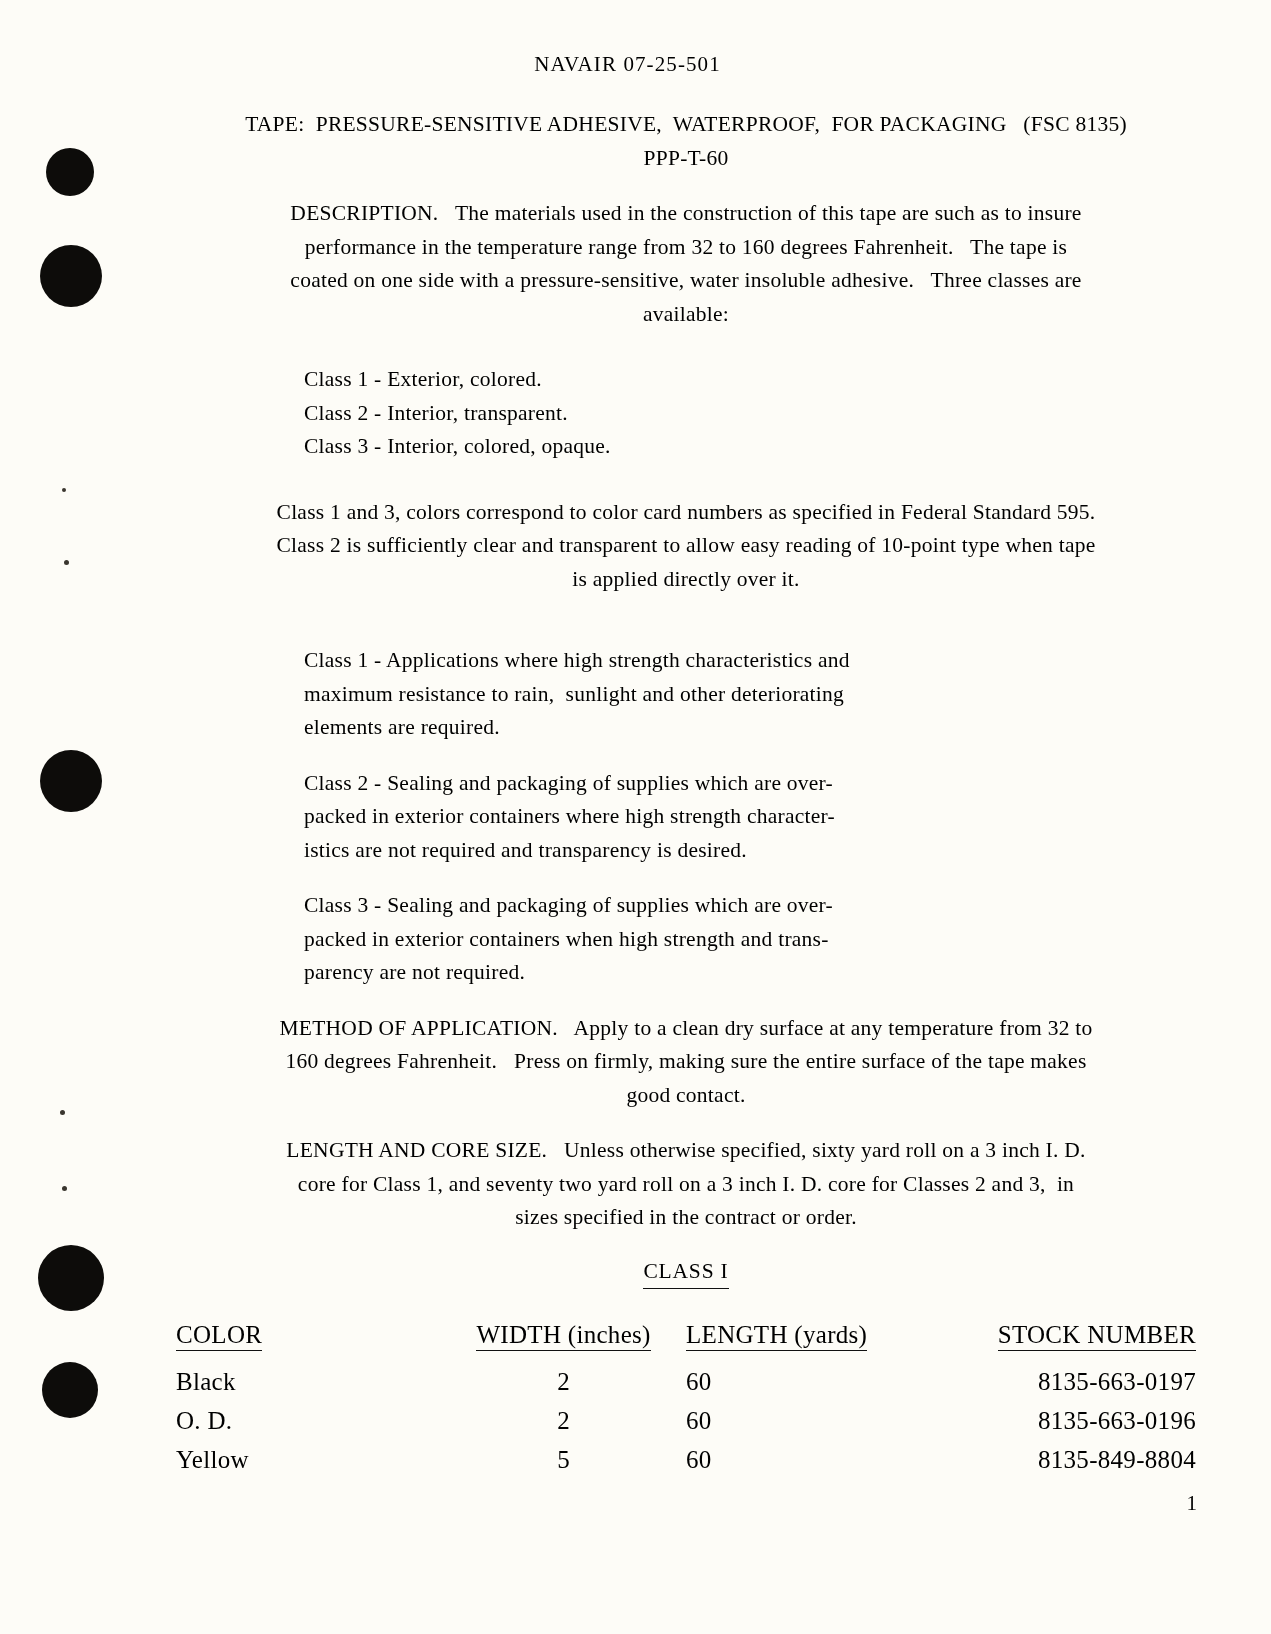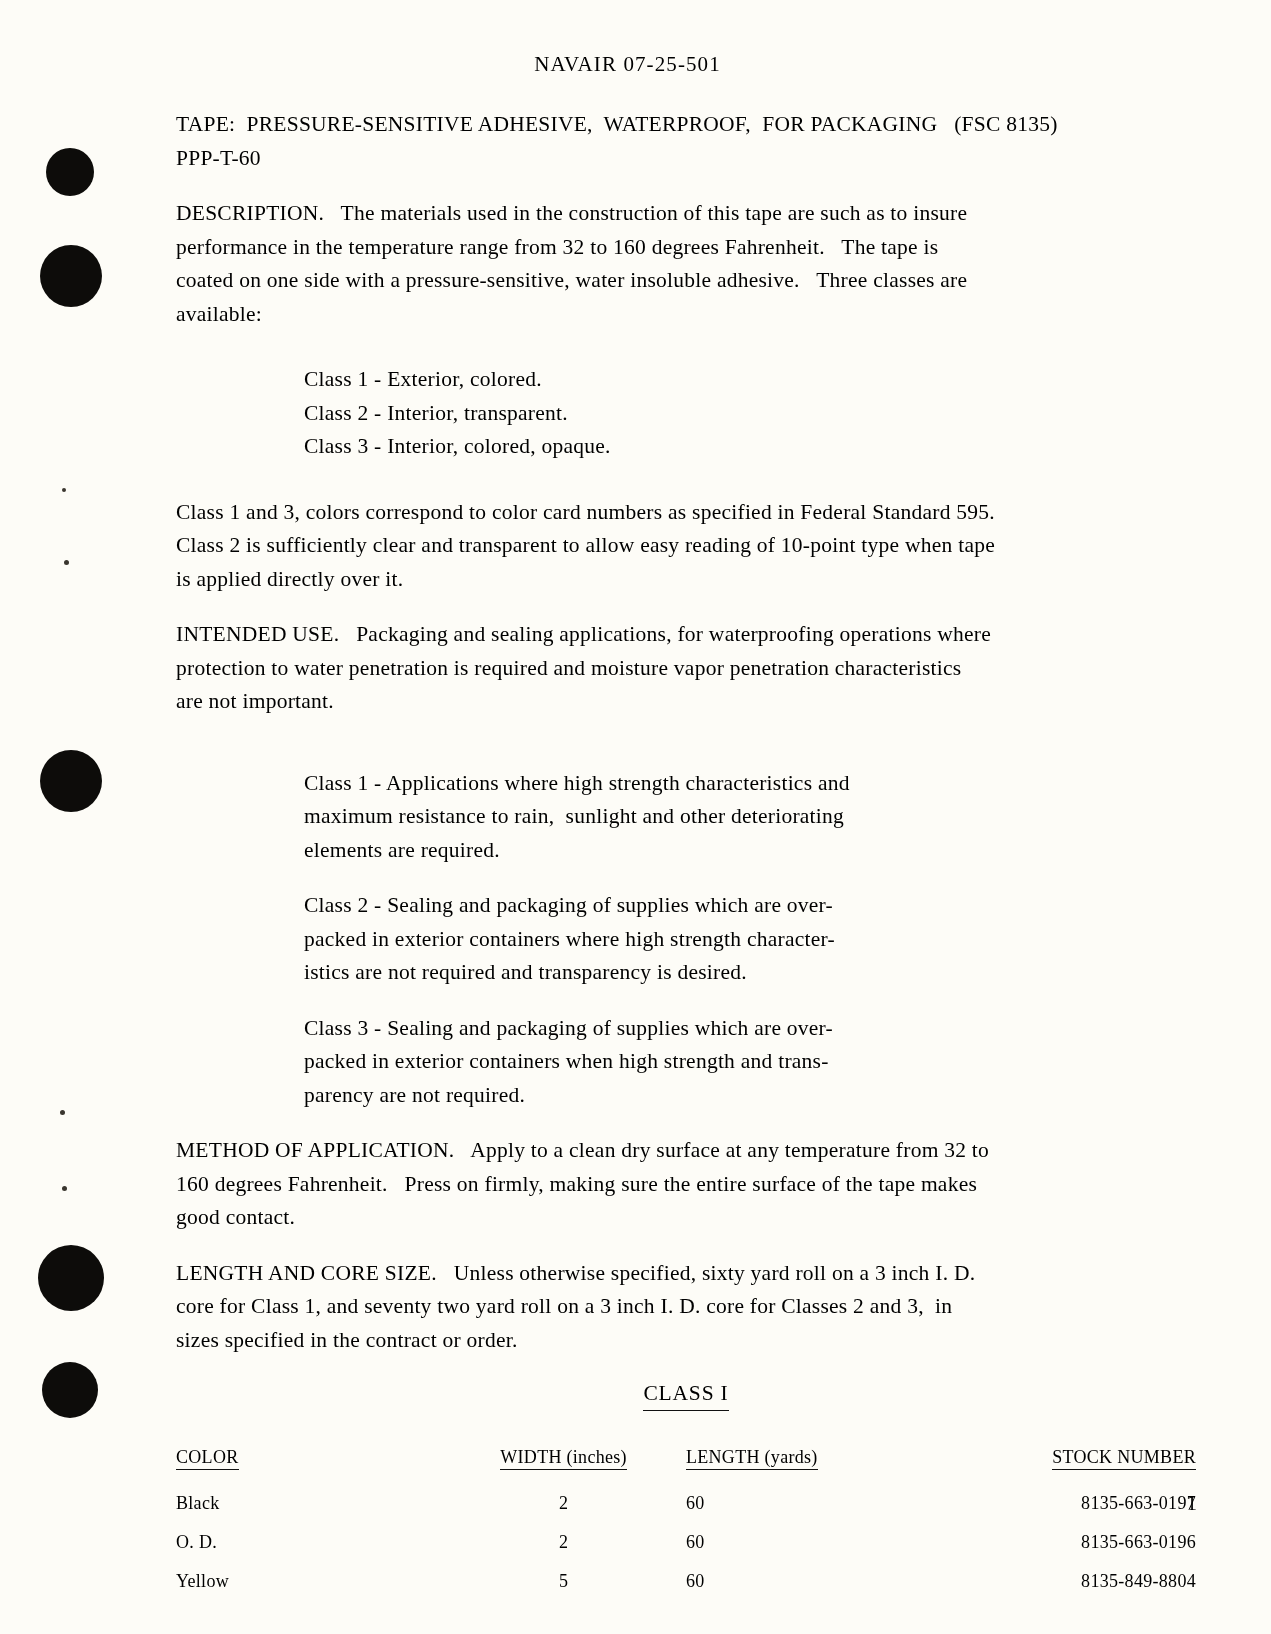--- a/index.html
+++ b/index.html
@@ -52,21 +52,21 @@
     left: 176px;
     top: 108px;
     width: 1020px;
     font-size: 21.5px;
     line-height: 33.5px;
     letter-spacing: 0.25px;
   }
 
   .para {
     margin: 0 0 22px 0;
-    text-align: left;
+    text-align: center;
   }
   .para.tight { margin-bottom: 4px; }
 
   .line { display: block; white-space: pre; }
 
   .indent-block {
     margin: 0 0 22px 0;
     padding-left: 128px;
   }
   .indent-block .line { white-space: pre; }
@@ -87,21 +87,21 @@
   }
   .table-caption span {
     border-bottom: 1.6px solid #111;
     padding-bottom: 5px;
   }
 
   
   table.class-table {
     width: 100%;
     border-collapse: collapse;
-    font-size: 18px;
+    font-size: 25px;
     letter-spacing: 0.3px;
   }
   table.class-table th {
     font-weight: normal;
     padding: 0 0 6px 0;
     white-space: nowrap;
   }
   table.class-table th span.ul {
     border-bottom: 1.6px solid #111;
     padding-bottom: 2px;
@@ -168,25 +168,20 @@
     </div>
 
     <div class="gap-sm"></div>
 
     <p class="para">
       <span class="line">Class 1 and 3, colors correspond to color card numbers as specified in Federal Standard 595.</span>
       <span class="line">Class 2 is sufficiently clear and transparent to allow easy reading of 10-point type when tape</span>
       <span class="line">is applied directly over it.</span>
     </p>
 
-    <p class="para">
-      <span class="line">INTENDED USE.   Packaging and sealing applications, for waterproofing operations where</span>
-      <span class="line">protection to water penetration is required and moisture vapor penetration characteristics</span>
-      <span class="line">are not important.</span>
-    </p>
 
     <div class="gap-sm"></div>
 
     <div class="indent-hang">
       <span class="line">Class 1 - Applications where high strength characteristics and</span>
       <span class="line">maximum resistance to rain,  sunlight and other deteriorating</span>
       <span class="line">elements are required.</span>
     </div>
 
     <div class="indent-hang">

